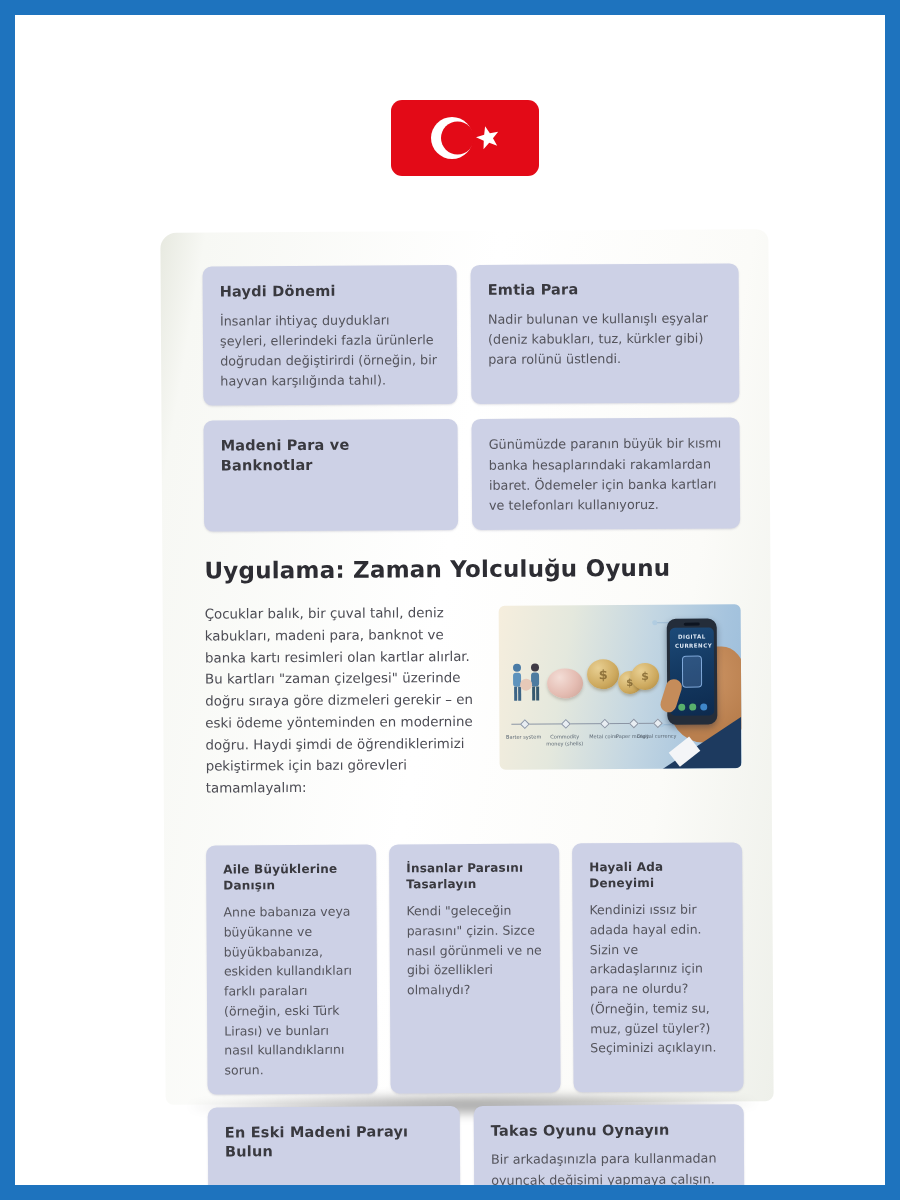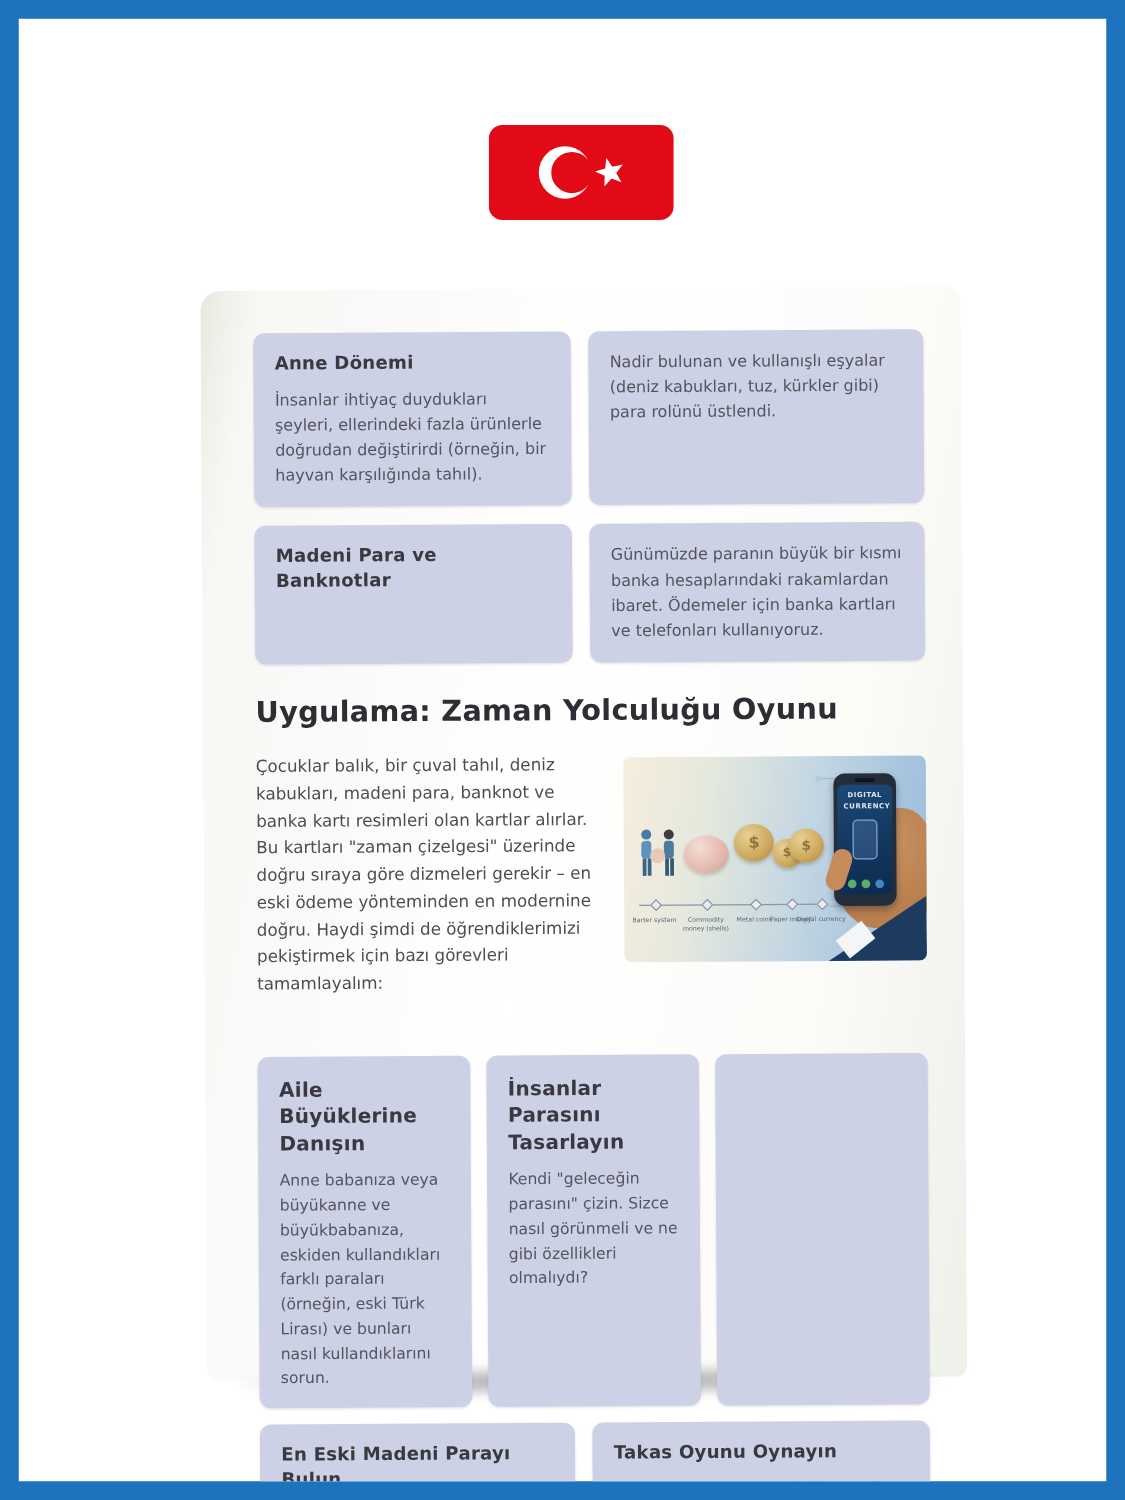--- a/index.html
+++ b/index.html
@@ -135,21 +135,21 @@
   .phone .dot-row{ position:absolute; bottom:5px; display:flex; gap:4px; }
   .phone .dot{ width:7px; height:7px; border-radius:50%; }
   .phone .dot.g{ background:#58b06c; }
   .phone .dot.b{ background:#3f86c8; }
 
   
   .grid-tasks{
     display:grid; grid-template-columns:repeat(3,1fr); gap:13px; margin-top:46px;
   }
   .grid-tasks .card{ min-height:188px; }
-  .grid-tasks .card h3{ font-size:16px; }
+  .grid-tasks .card h3{ font-size:12px; }
   .grid-tasks .card p{ font-size:12.5px; }
 
   .grid-bottom{
     display:grid; grid-template-columns:252px 1fr; gap:14px; margin-top:13px;
   }
   .grid-bottom .card{ min-height:106px; }
 </style>
 </head>
 <body>
 
@@ -159,24 +159,25 @@
     <circle cx="61" cy="38" r="21" fill="#ffffff"></circle>
     <circle cx="66.5" cy="38" r="16.5" fill="#e30a17"></circle>
     <polygon points="97,26 99.94,33.95 108.41,34.29 101.76,39.55 104.05,47.71 97,43 89.95,47.71 92.24,39.55 85.59,34.29 94.06,33.95" fill="#ffffff" transform="rotate(-14 97 38)"></polygon>
   </svg>
 </div>
 
 <div class="page">
 
   <div class="grid-history">
     <div class="card">
-      <h3>Anne Dönemi</h3>
+      <h3>Haydi Dönemi</h3>
       <p>İnsanlar ihtiyaç duydukları şeyleri, ellerindeki fazla ürünlerle doğrudan değiştirirdi (örneğin, bir hayvan karşılığında tahıl).</p>
     </div>
     <div class="card">
+      <h3>Emtia Para</h3>
       <p>Nadir bulunan ve kullanışlı eşyalar (deniz kabukları, tuz, kürkler gibi) para rolünü üstlendi.</p>
     </div>
     <div class="card">
       <h3>Madeni Para ve Banknotlar</h3>
     </div>
     <div class="card">
       <p>Günümüzde paranın büyük bir kısmı banka hesaplarındaki rakamlardan ibaret. Ödemeler için banka kartları ve telefonları kullanıyoruz.</p>
     </div>
   </div>
 
@@ -253,20 +254,22 @@
   <div class="grid-tasks">
     <div class="card">
       <h3>Aile Büyüklerine Danışın</h3>
       <p>Anne babanıza veya büyükanne ve büyükbabanıza, eskiden kullandıkları farklı paraları (örneğin, eski Türk Lirası) ve bunları nasıl kullandıklarını sorun.</p>
     </div>
     <div class="card">
       <h3>İnsanlar Parasını Tasarlayın</h3>
       <p>Kendi "geleceğin parasını" çizin. Sizce nasıl görünmeli ve ne gibi özellikleri olmalıydı?</p>
     </div>
     <div class="card">
+      <h3>Hayali Ada Deneyimi</h3>
+      <p>Kendinizi ıssız bir adada hayal edin. Sizin ve arkadaşlarınız için para ne olurdu? (Örneğin, temiz su, muz, güzel tüyler?) Seçiminizi açıklayın.</p>
     </div>
   </div>
 
   <div class="grid-bottom">
     <div class="card">
       <h3>En Eski Madeni Parayı Bulun</h3>
 
     </div>
     <div class="card">
       <h3>Takas Oyunu Oynayın</h3>

